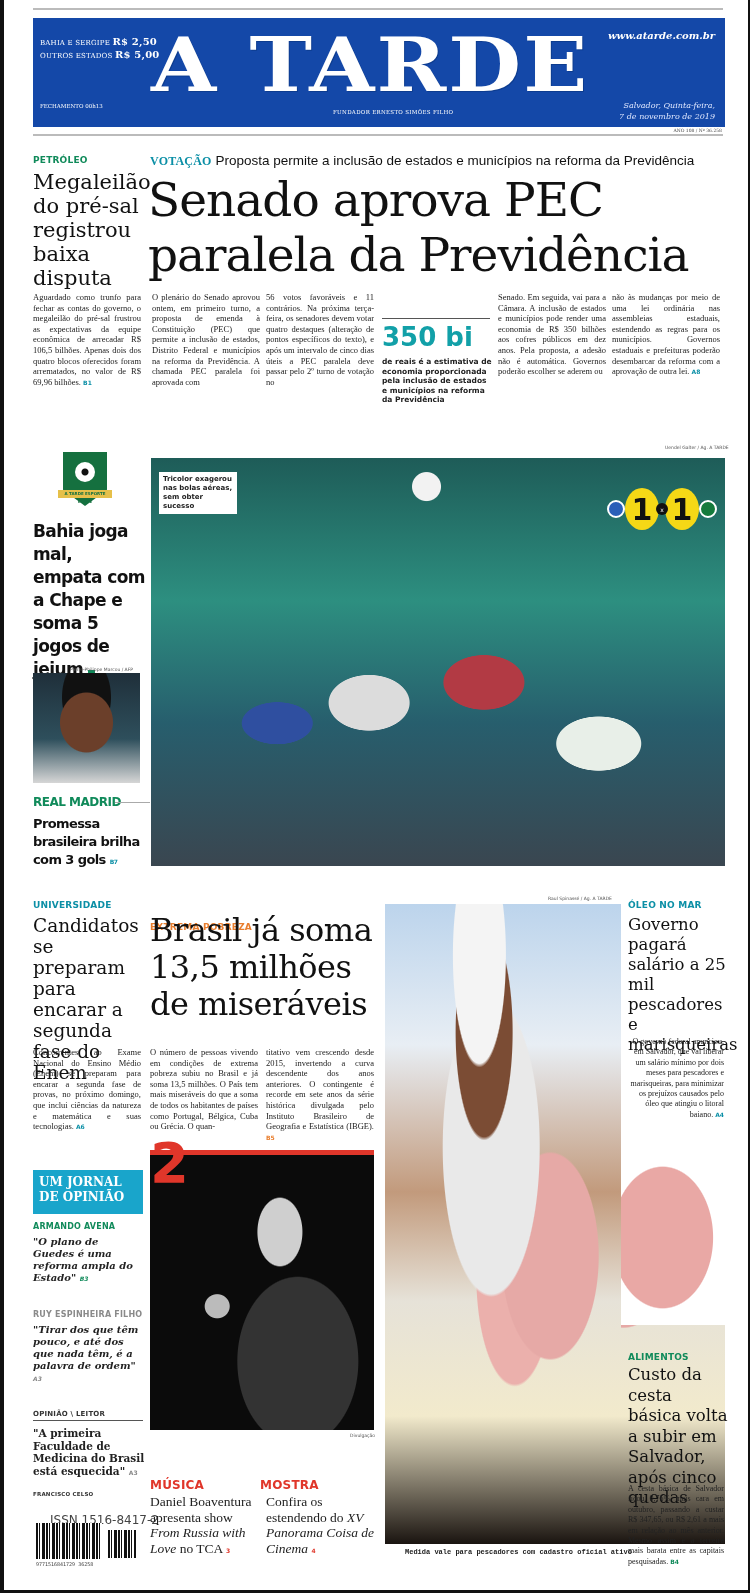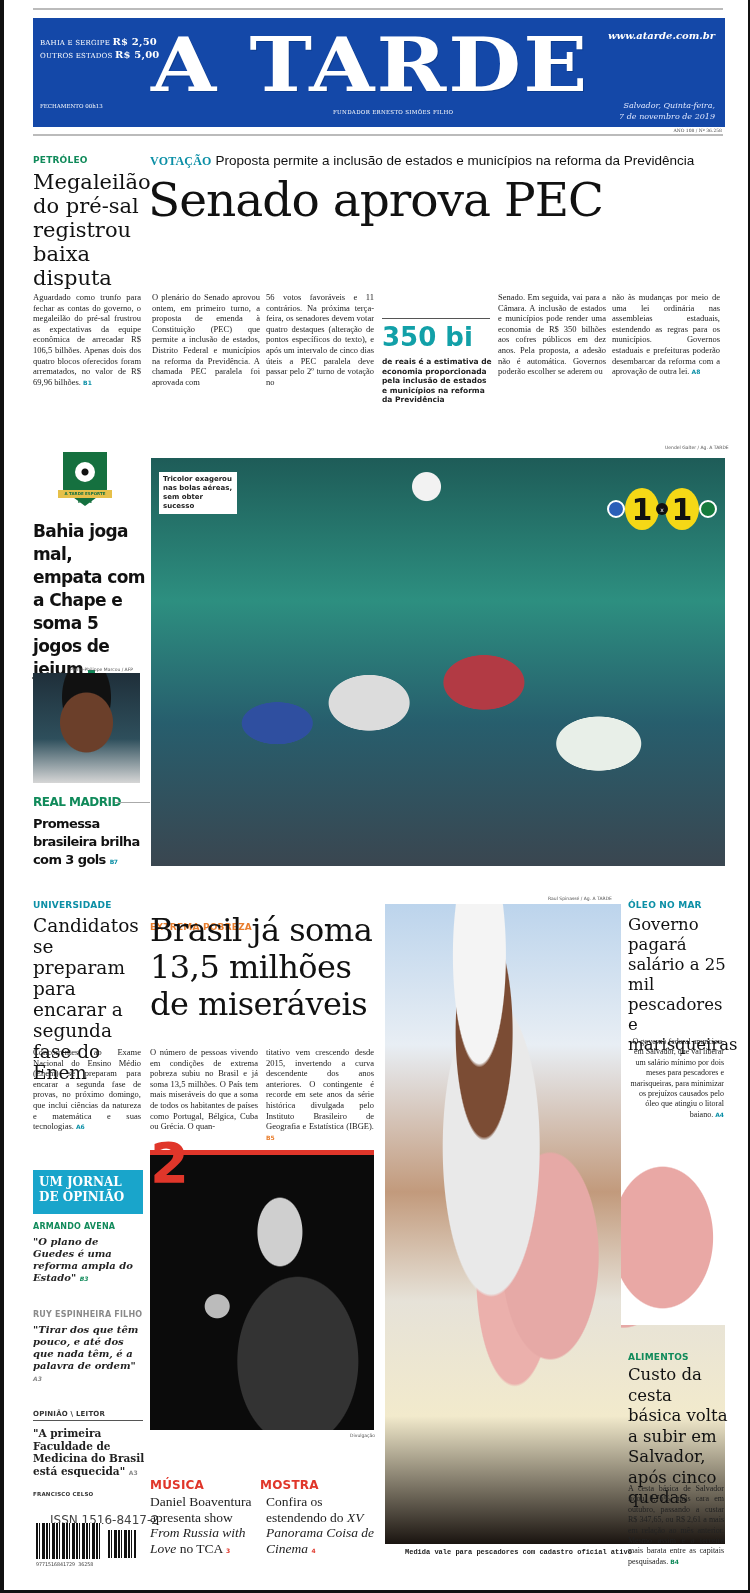--- a/index.html
+++ b/index.html
@@ -90,20 +90,21 @@
 <div class="abs kicker green" style="left:33px;top:155px;">PETRÓLEO</div>
 <div class="abs head-serif" style="left:33px;top:170px;width:110px;font-size:21px;line-height:24px;">Megaleilão do pré-sal registrou baixa disputa</div>
 <div class="abs body-text" style="left:33px;top:292px;width:108px;"><span>Aguardado como trunfo para fechar as contas do governo, o megaleilão do pré-sal frustrou as expectativas da equipe econômica de arrecadar R$ 106,5 bilhões. Apenas dois dos quatro blocos oferecidos foram arrematados, no valor de R$ 69,96 bilhões.</span> <span class="ref">B1</span></div>
 
 <div class="abs" style="left:150px;top:153px;width:580px;font-size:12px;">
   <span class="kicker teal" style="font-size:12px;font-family:Liberation Serif, serif;">VOTAÇÃO</span>
   <span style="font-family:Liberation Sans, sans-serif;font-size:13.5px;text-align:center;">Proposta permite a inclusão de estados e municípios na reforma da Previdência</span>
 </div>
 <div class="abs head-serif" style="left:148px;top:172px;font-size:47px;line-height:55px;letter-spacing:-1px;">
   <div>Senado aprova PEC</div>
+  <div>paralela da Previdência</div>
 </div>
 <div class="abs body-text" style="left:152px;top:292px;width:108px;">O plenário do Senado aprovou ontem, em primeiro turno, a proposta de emenda à Constituição (PEC) que permite a inclusão de estados, Distrito Federal e municípios na reforma da Previdência. A chamada PEC paralela foi aprovada com</div>
 <div class="abs body-text" style="left:266px;top:292px;width:108px;">56 votos favoráveis e 11 contrários. Na próxima terça-feira, os senadores devem votar quatro destaques (alteração de pontos específicos do texto), e após um intervalo de cinco dias úteis a PEC paralela deve passar pelo 2º turno de votação no</div>
 <div class="abs" style="left:382px;top:318px;width:108px;height:1px;background:#555;"></div>
 <div class="abs" style="left:382px;top:322px;font-family:'DejaVu Sans',sans-serif;font-weight:bold;font-size:26px;color:#12a0a8;">350 bi</div>
 <div class="abs" style="left:382px;top:357px;width:110px;font-family:'DejaVu Sans',sans-serif;font-weight:bold;font-size:7.5px;line-height:9.5px;color:#222;">de reais é a estimativa de economia proporcionada pela inclusão de estados e municípios na reforma da Previdência</div>
 <div class="abs body-text" style="left:498px;top:292px;width:108px;">Senado. Em seguida, vai para a Câmara. A inclusão de estados e municípios pode render uma economia de R$ 350 bilhões aos cofres públicos em dez anos. Pela proposta, a adesão não é automática. Governos poderão escolher se aderem ou</div>
 <div class="abs body-text" style="left:612px;top:292px;width:108px;"><span>não às mudanças por meio de uma lei ordinária nas assembleias estaduais, estendendo as regras para os municípios. Governos estaduais e prefeituras poderão desembarcar da reforma com a aprovação de outra lei.</span> <span class="ref">A8</span></div>
 
 <div class="abs badge">

